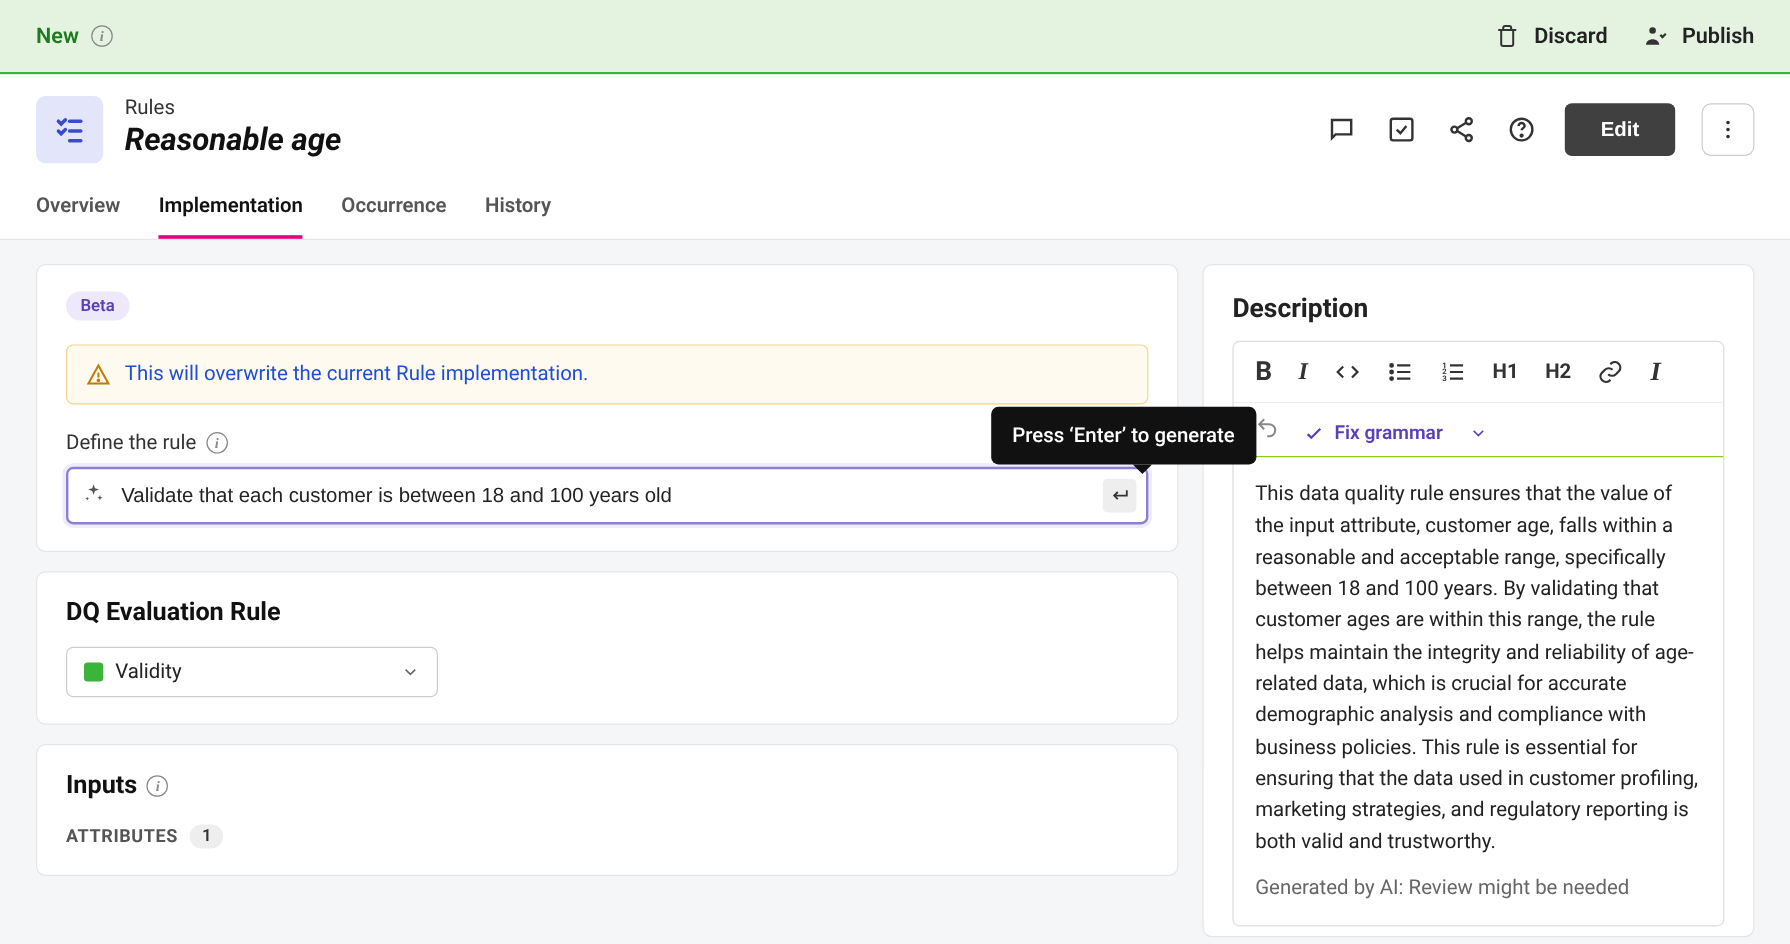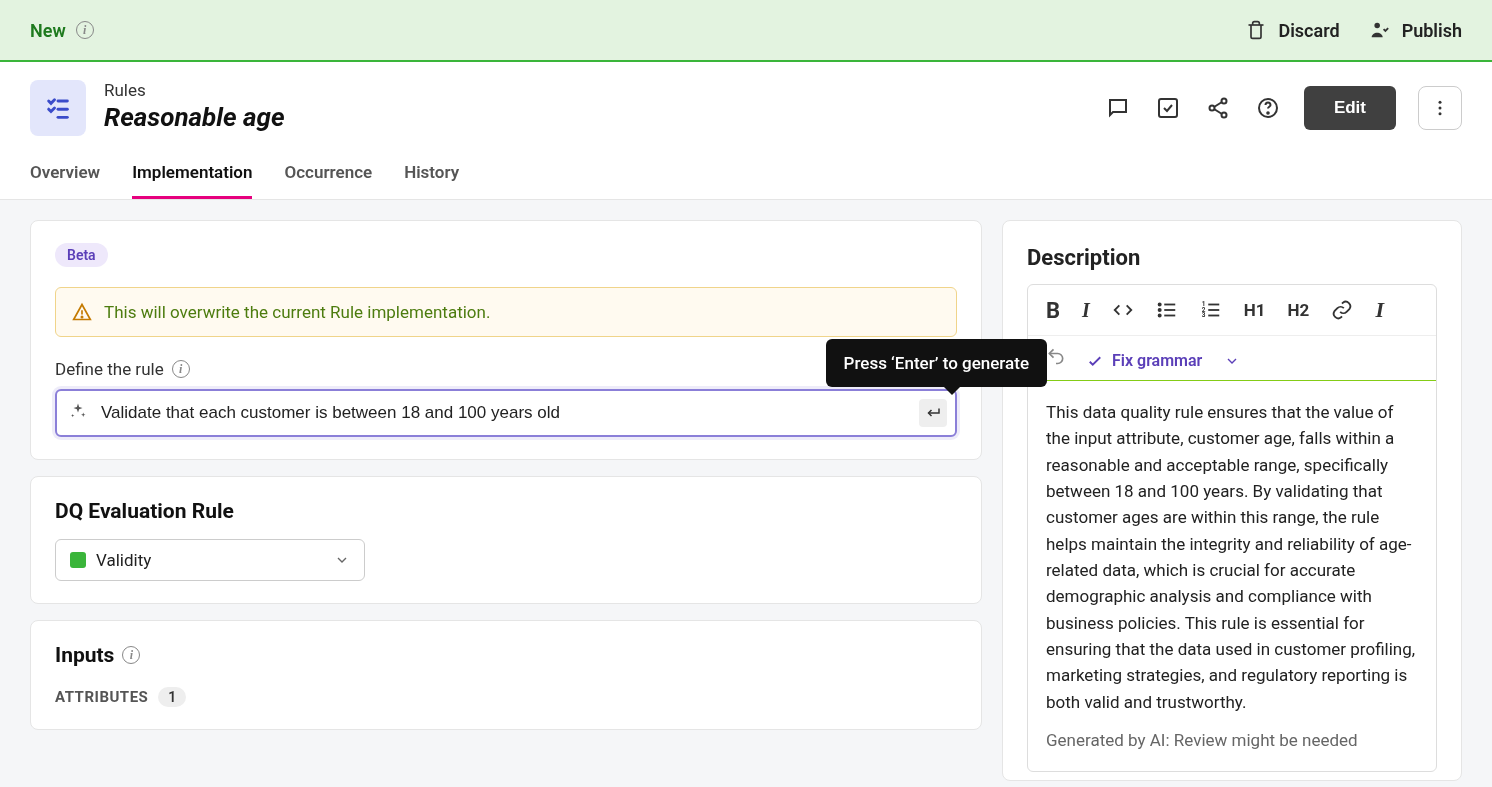--- a/index.html
+++ b/index.html
@@ -34,21 +34,21 @@
 
 .toggle-row { display: flex; align-items: center; justify-content: space-between; }
 .toggle-left { display: flex; align-items: center; gap: 14px; }
 .toggle { width: 44px; height: 24px; background: #3b4cca; border-radius: 12px; position: relative; cursor: pointer; }
 .toggle-knob { width: 18px; height: 18px; background: #fff; border-radius: 50%; position: absolute; top: 3px; right: 3px; }
 .toggle-label { font-size: 17px; color: #222; }
 .beta-badge { background: #eee8fb; color: #5b3fb8; font-size: 14px; font-weight: 600; padding: 4px 12px; border-radius: 12px; }
 
 .warning-box { background: #fffaf0; border: 1px solid #f0d48a; border-radius: 6px; padding: 14px 16px; display: flex; align-items: center; gap: 12px; margin-top: 20px; }
 .warning-box svg { flex-shrink: 0; }
-.warning-text { font-size: 17px; color: #4d7c0f; }
+.warning-text { font-size: 17px; color: #1d4ed8; }
 
 .define-label { display: flex; align-items: center; gap: 8px; font-size: 17px; color: #333; margin-top: 22px; }
 
 .define-input-wrap { position: relative; margin-top: 10px; }
 .define-input { width: 100%; border: 2px solid #8b7fd8; border-radius: 6px; padding: 12px 50px 12px 44px; font-size: 17px; color: #222; outline: none; box-shadow: 0 0 0 3px rgba(139,127,216,0.15); }
 .sparkle-icon { position: absolute; left: 14px; top: 50%; transform: translateY(-50%); color: #555; }
 .enter-icon { position: absolute; right: 10px; top: 50%; transform: translateY(-50%); width: 28px; height: 28px; background: #eee; border-radius: 4px; display: flex; align-items: center; justify-content: center; cursor: pointer; }
 
 .tooltip { position: absolute; background: #111; color: #fff; padding: 14px 18px; font-size: 17px; font-weight: 500; border-radius: 6px; top: -50px; right: -90px; white-space: nowrap; }
 .tooltip::after { content: ""; position: absolute; bottom: -8px; left: 118px; border: 8px solid transparent; border-top-color: #111; border-bottom: none; }

